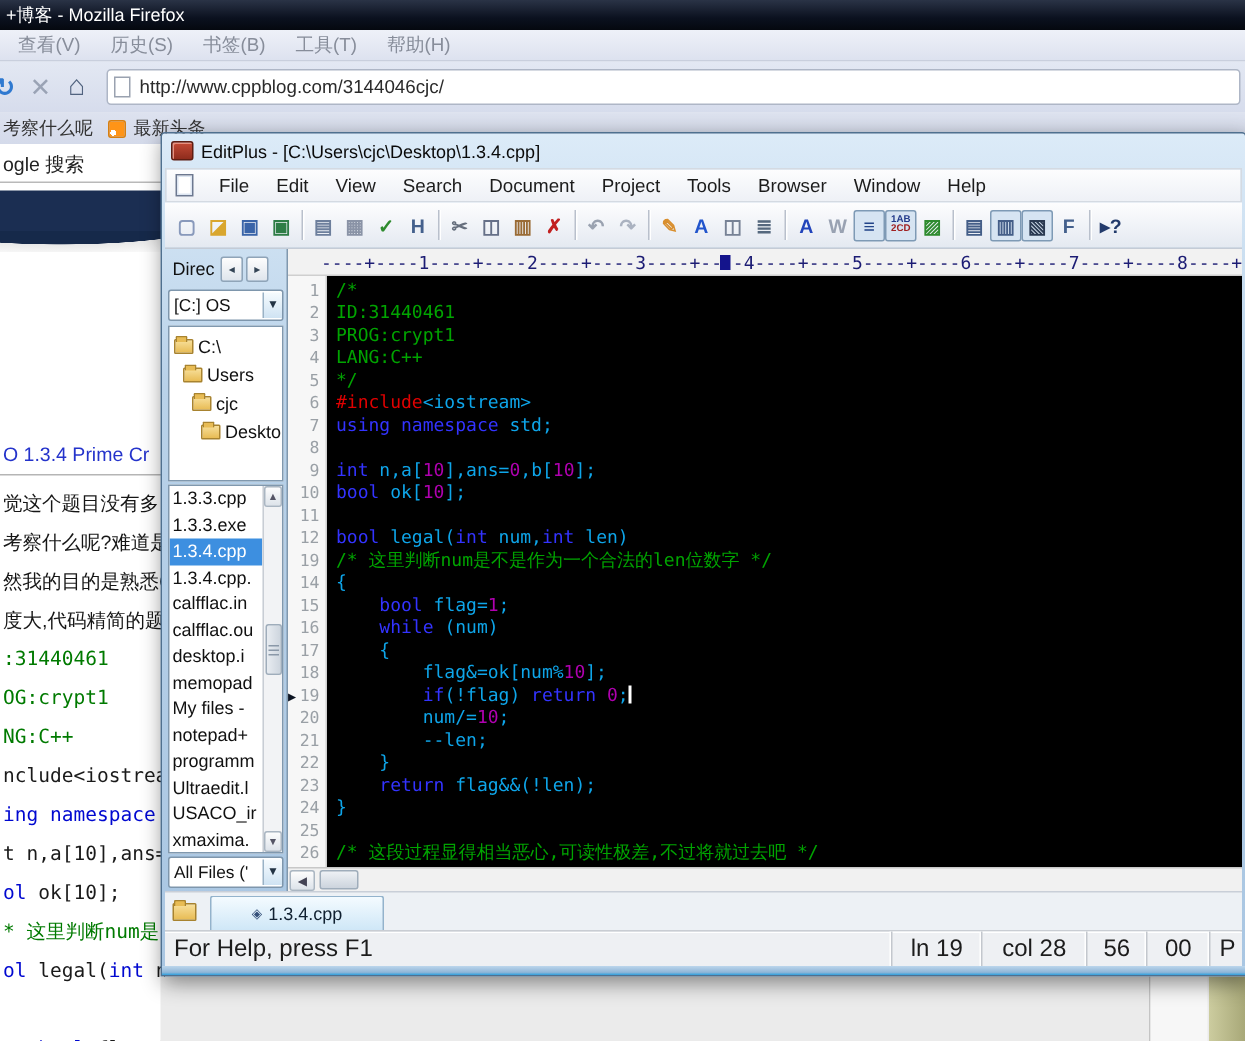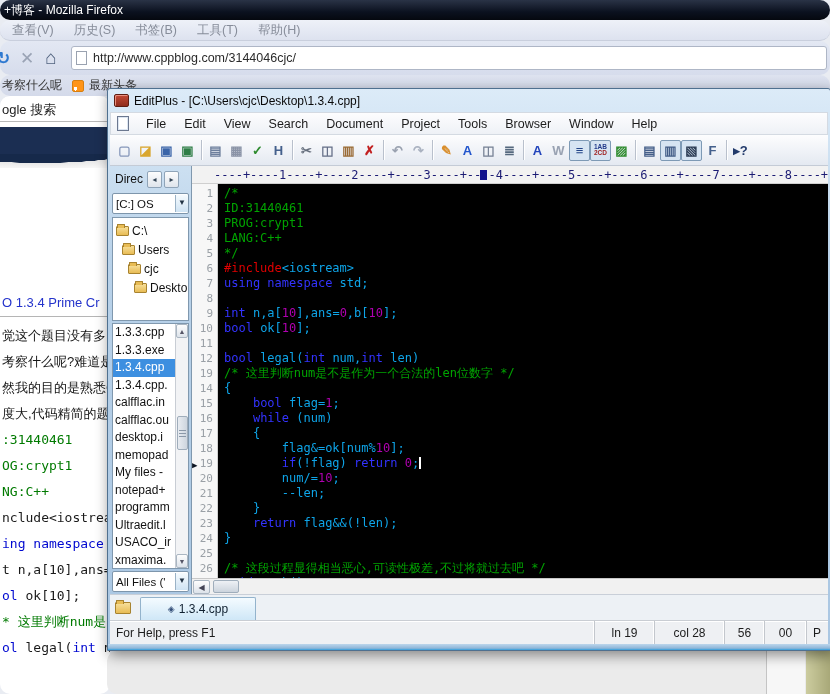--- a/index.html
+++ b/index.html
@@ -1,18 +1,18 @@
 <!DOCTYPE html>
 <html><head>
 <meta charset="utf-8">
 <style>
   * { margin:0; padding:0; box-sizing:border-box; }
   html,body { width:830px; height:694px; overflow:hidden; font-family:"Liberation Sans",sans-serif; }
   body { position:relative; background:#e9ecf2; }
-  .abs { position:absolute;border-radius:10px; }
+  .abs { position:absolute; }
 
   
   #ff-titlebar { left:0; top:0; width:830px; height:20px; background:linear-gradient(#2a3346,#0b111f 60%,#05080f); color:#fff; font-size:12px; line-height:20px; padding-left:4px; }
   #ff-menubar { left:0; top:20px; width:830px; height:21px; background:linear-gradient(#eef1f8,#dde2ef); border-bottom:1px solid #c9cfdd; display:flex; align-items:center; gap:20px; padding-left:12px; }
   #ff-menubar span { font-size:12.5px; color:#878d9a; }
   #ff-navbar { left:0; top:41px; width:830px; height:34px; background:linear-gradient(#e3e8f3,#d6dcec); display:flex; align-items:center; }
   .nav-ico { font-size:17px; color:#9aa3b5; width:24px; text-align:center; }
   #reload-ico { color:#2f79d0; margin-left:-9px; font-weight:bold; }
   #home-ico { color:#51637f; font-size:19px; }
   #url-box { flex:1; height:24px; margin:0 3px 0 8px; background:#fff; border:1px solid #aeb6c6; border-radius:3px; display:flex; align-items:center; padding-left:4px; overflow:hidden; }
@@ -94,21 +94,21 @@
   .caret { display:inline-block; width:2px; height:12px; background:#fff; vertical-align:-2px; }
   #ed-hscroll { height:16px; background:#f1f1f1; border-top:1px solid #c8c8c8; display:flex; align-items:center; }
   #hs-btn { width:17px; height:14px; background:linear-gradient(#fdfdfd,#dde3ea); border:1px solid #aab6c2; border-radius:2px; font-size:8px; color:#445; text-align:center; line-height:13px; margin-left:1px; }
   #hs-thumb { width:26px; height:13px; background:linear-gradient(#eef1f5,#ccd4dd); border:1px solid #9fadbb; border-radius:2px; margin-left:3px; }
 
   #ep-tabbar { height:26px; background:#edf1f5; border-top:1px solid #c9cfd8; display:flex; align-items:flex-end; }
   #tab-folder-btn { width:24px; height:22px; margin:0 4px 1px 2px; display:flex; align-items:center; justify-content:center; }
   #doc-tab { height:23px; min-width:116px; background:linear-gradient(#f4fbff,#cfe7f7); border:1px solid #93b3cc; border-bottom:none; border-radius:2px 2px 0 0; display:flex; align-items:center; justify-content:center; font-size:12px; color:#102030; gap:4px; padding:0 14px; }
   #tab-doc-ico { font-size:9px; color:#35507a; }
 
-  #ep-statusbar { height:24px; background:#eef0f3; border-top:1px solid #c9cdd3; box-shadow:inset 0 1px 0 #fff; display:flex; align-items:center; font-size:12px; color:#1c1c1c; }
+  #ep-statusbar { height:24px; background:#eef0f3; border-top:1px solid #c9cdd3; box-shadow:inset 0 1px 0 #fff; display:flex; align-items:center; font-size:16px; color:#1c1c1c; }
   .st-main { flex:1; padding-left:6px; }
   .st-seg { border-left:1px solid #c3c7cd; box-shadow:-1px 0 0 #fff; height:100%; display:flex; align-items:center; justify-content:center; flex:none; }
 </style>
 </head>
 <body>
 
 <div class="abs" id="ff-titlebar">
   <span>+博客 - Mozilla Firefox</span>
 </div>
 <div class="abs" id="ff-menubar">

